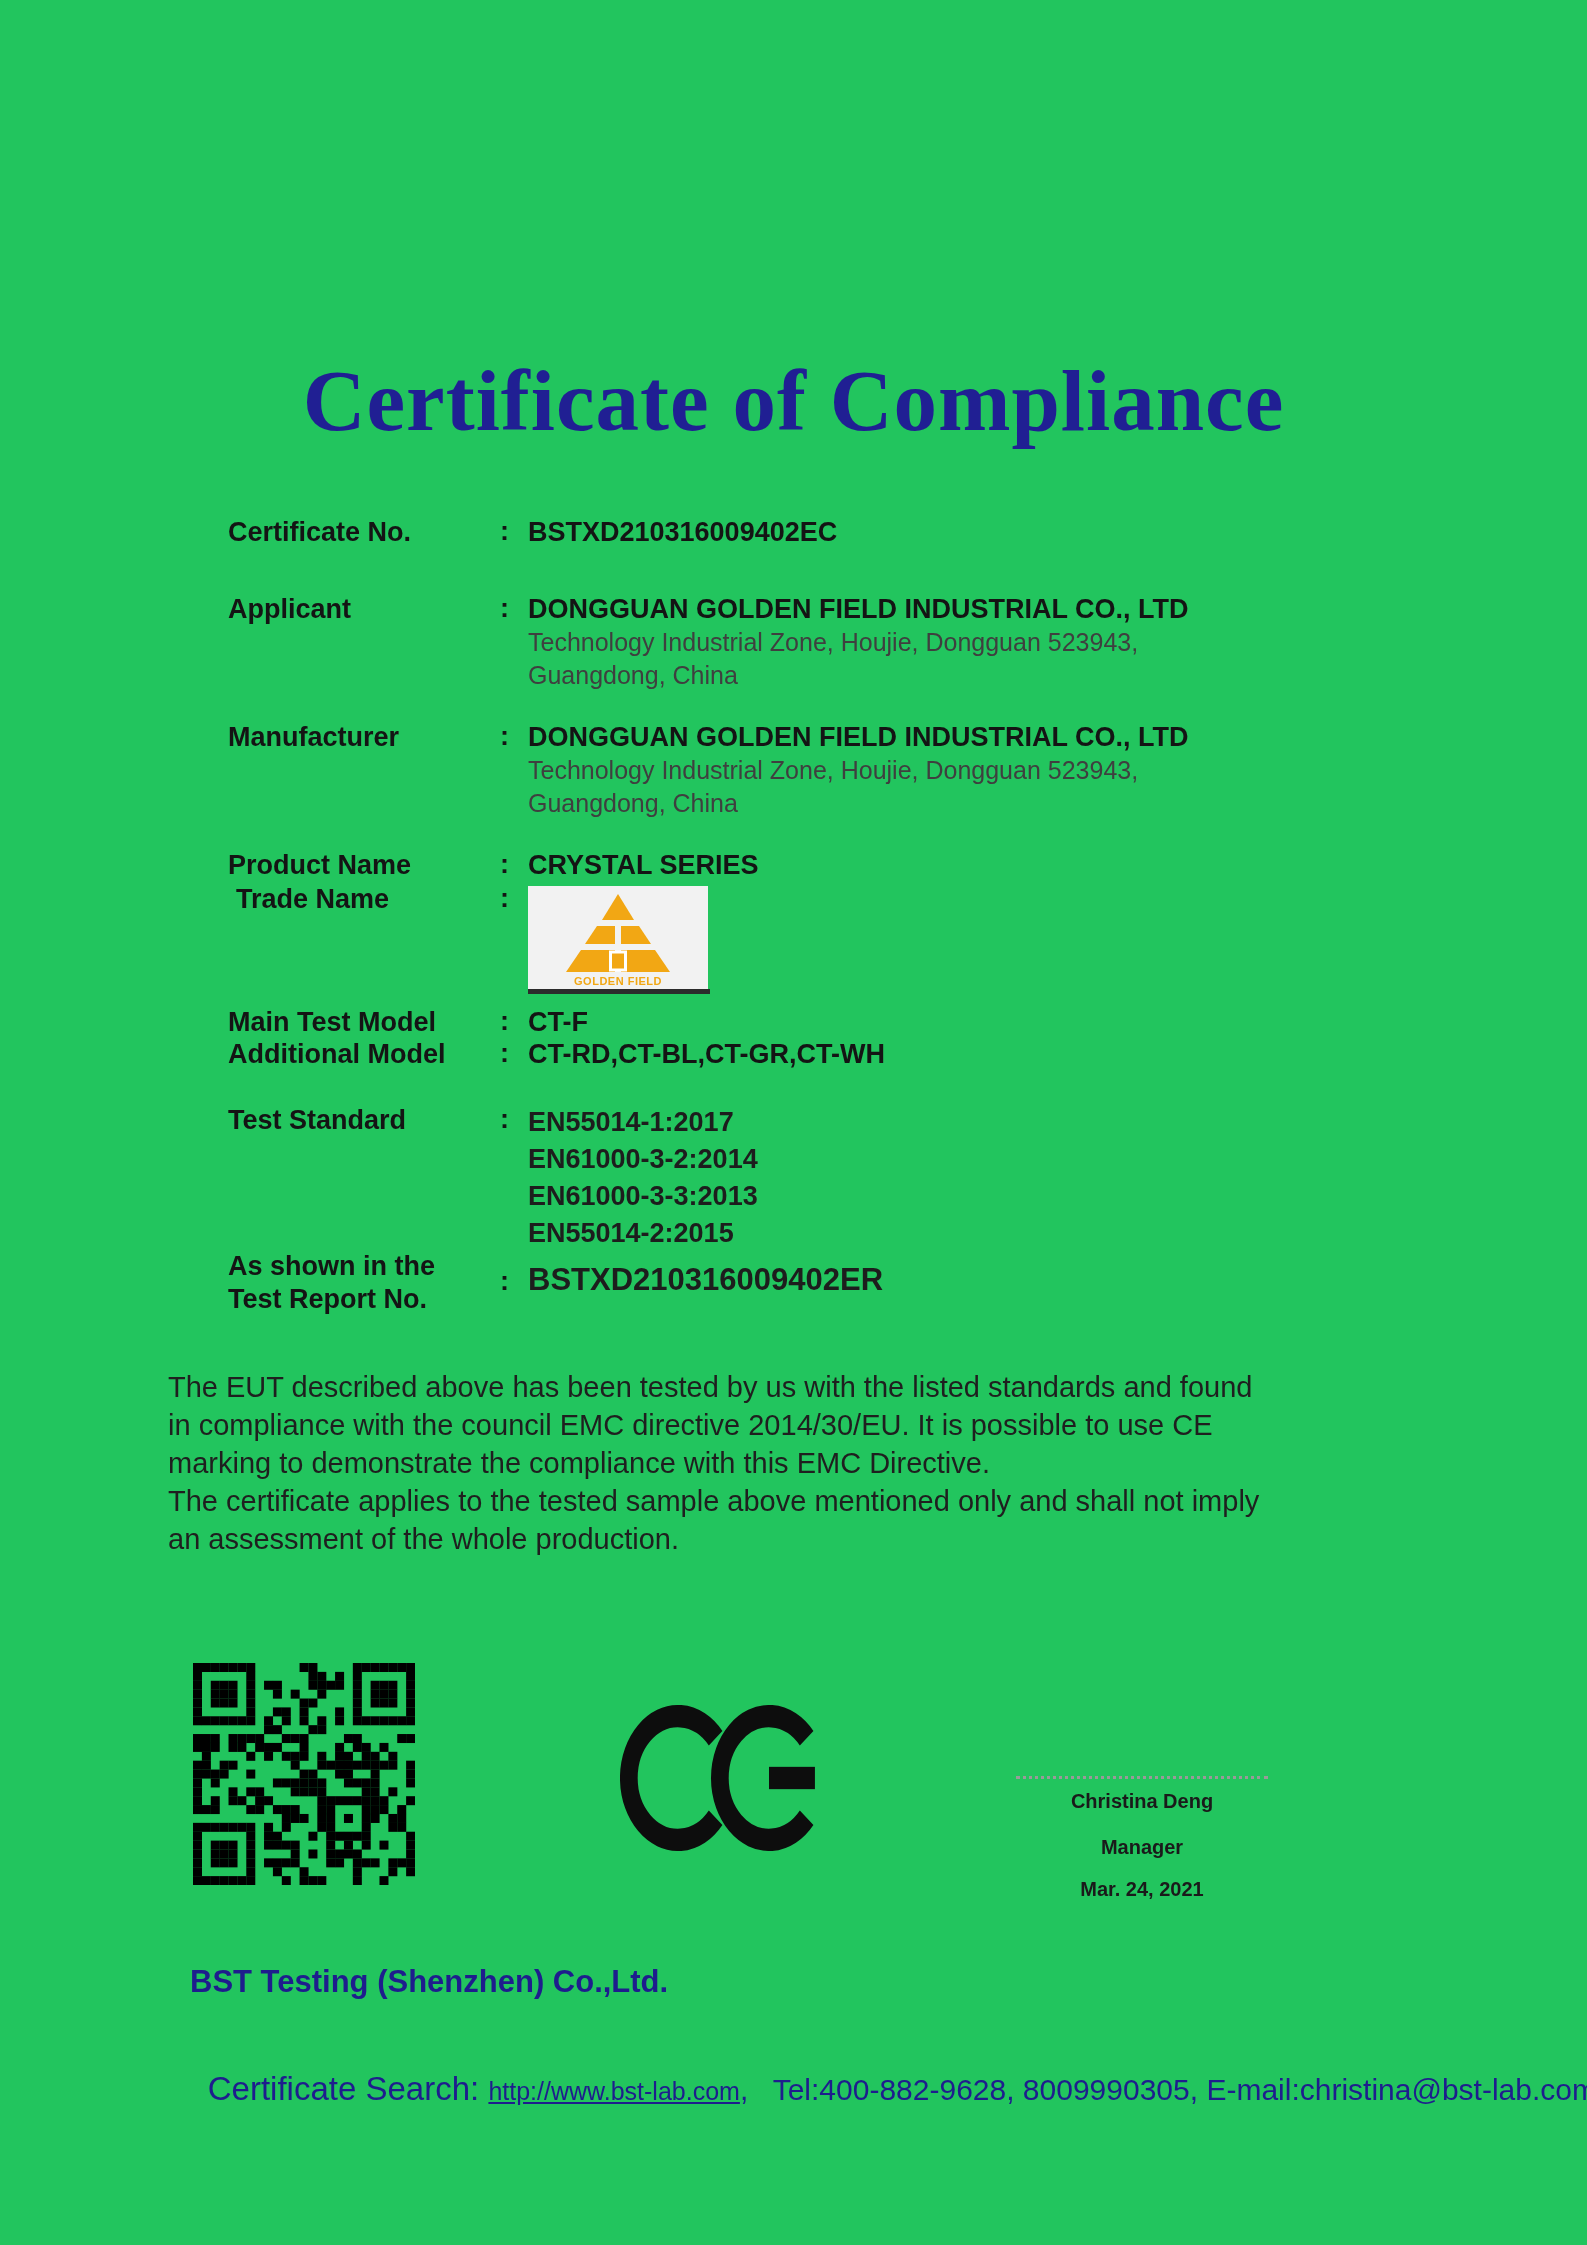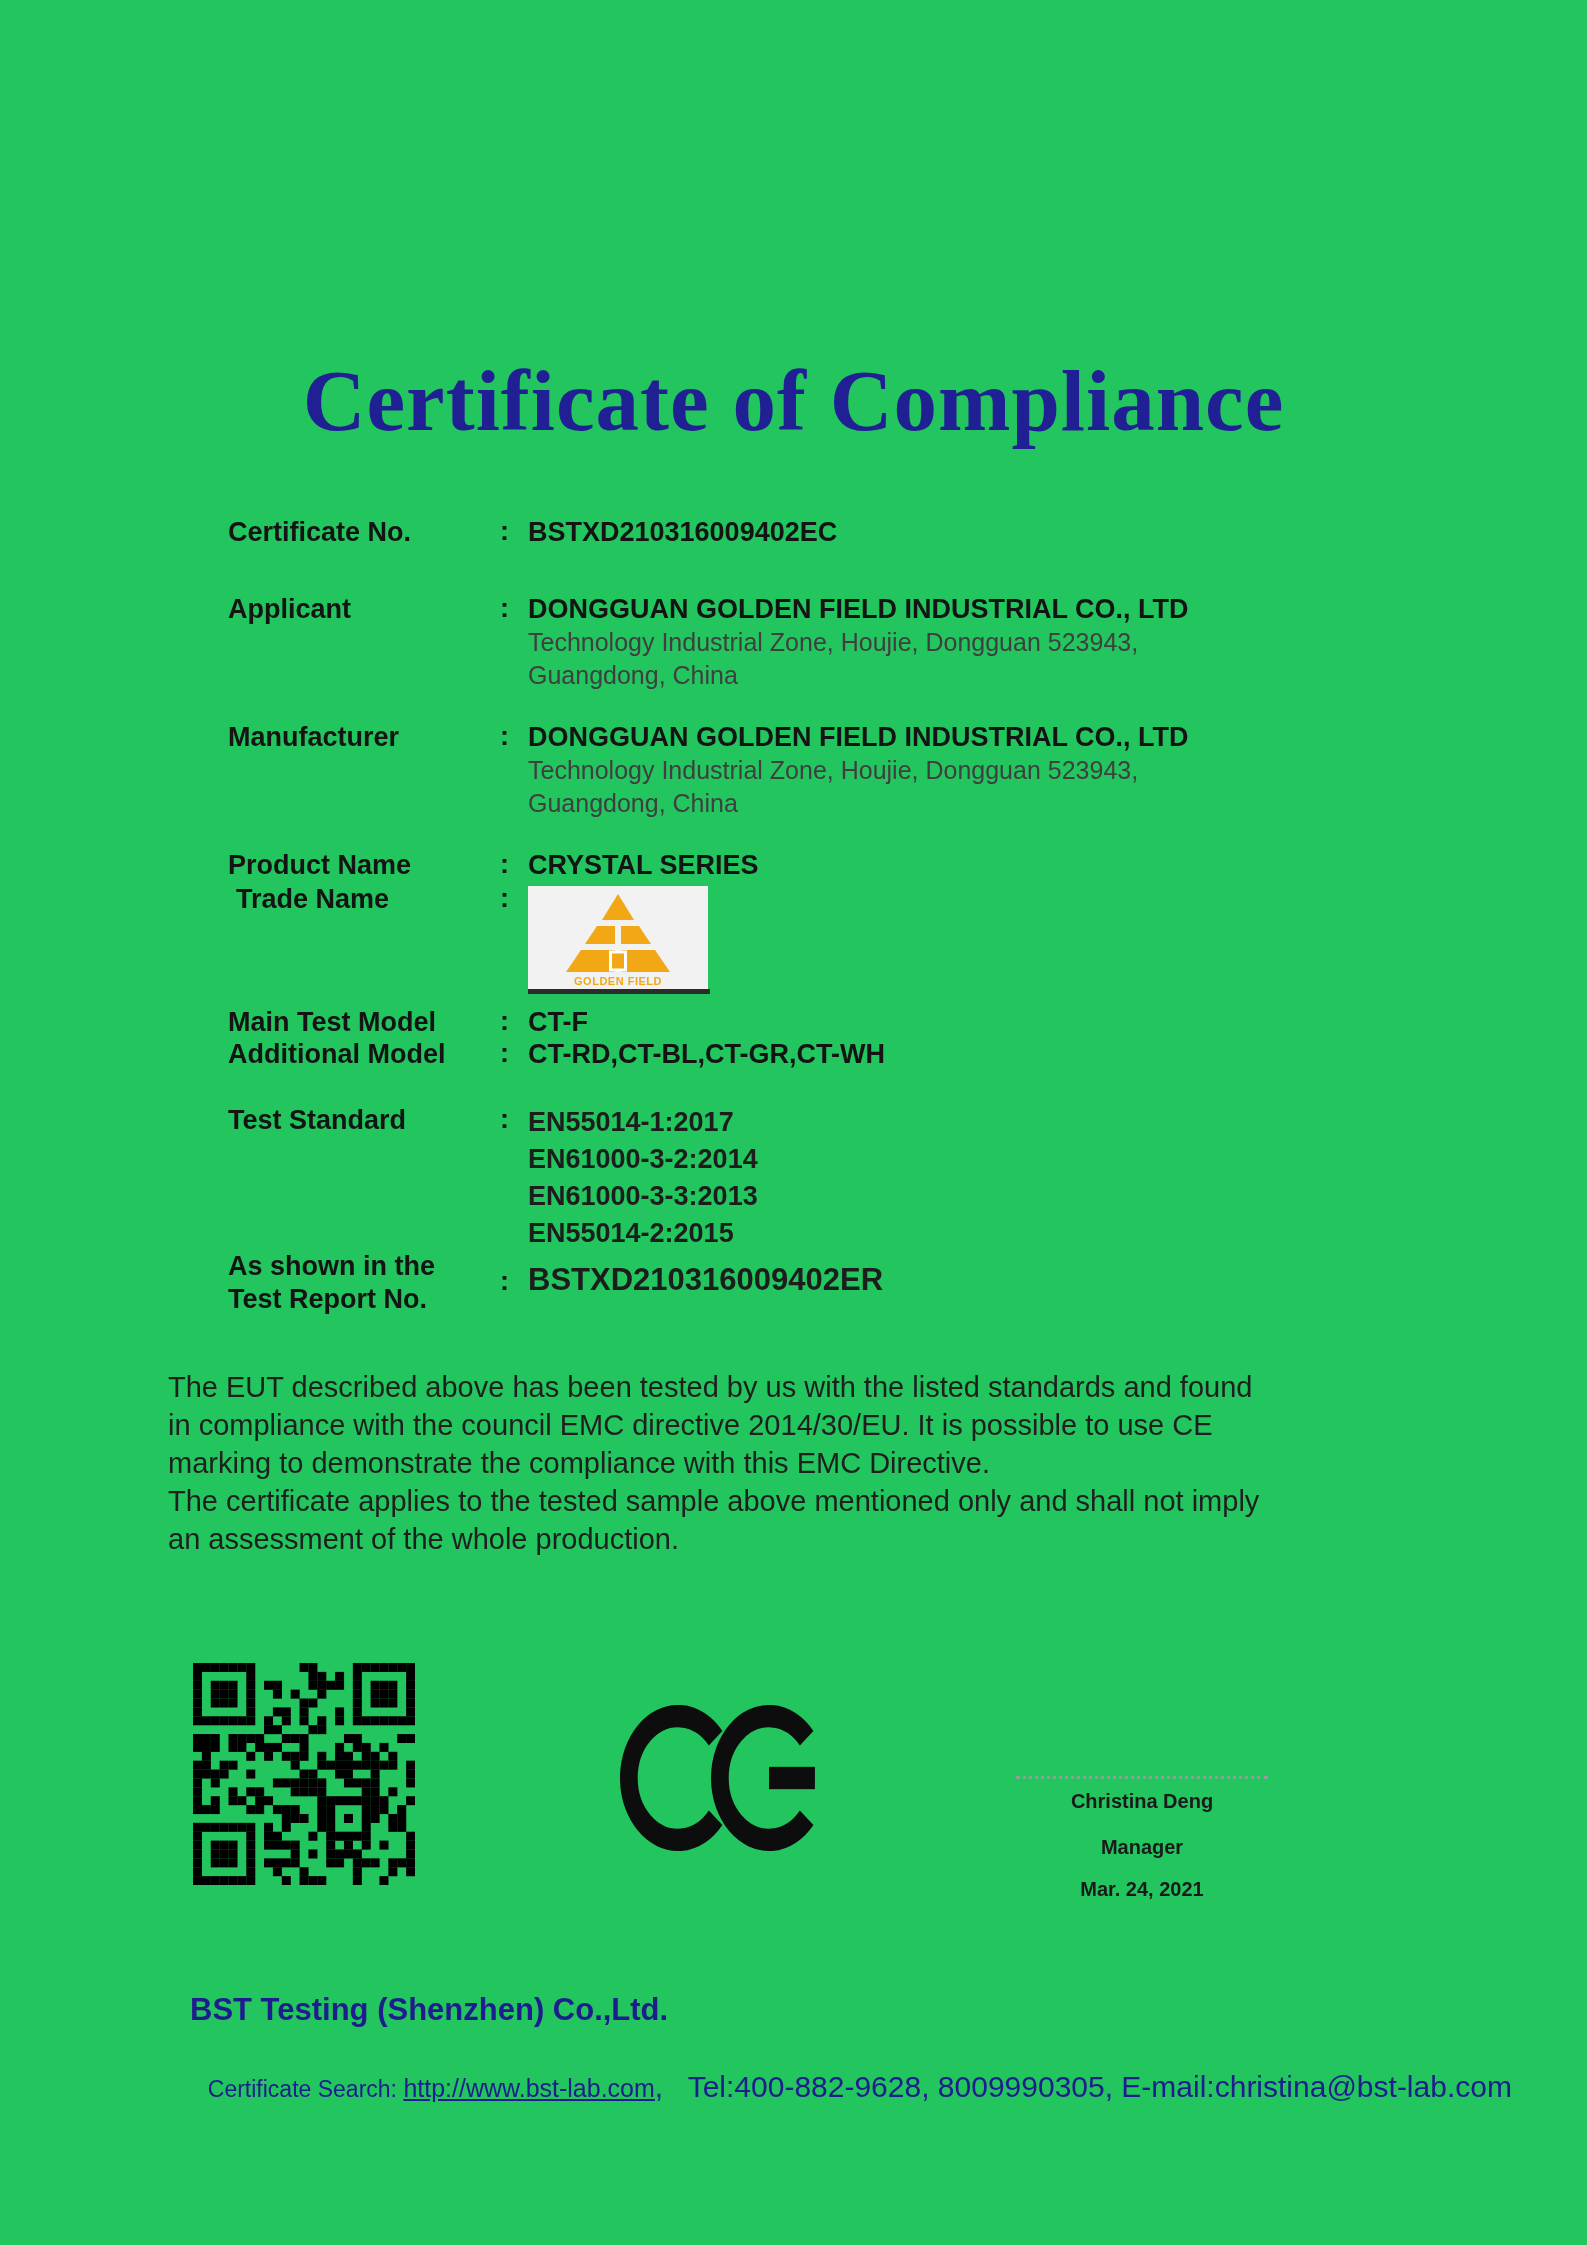--- a/index.html
+++ b/index.html
@@ -37,24 +37,24 @@
     display:flex;align-items:center;justify-content:center;
   }
   .logo-underline{left:528px;top:989px;width:182px;height:5px;background:#2b2b2b;}
   .qr-box{left:193px;top:1663px;width:222px;height:222px;}
   .ce-box{left:620px;top:1705px;width:207px;height:146px;}
   .sig-dotted{
     left:1016px;top:1776px;width:252px;height:0;
     border-top:3px dotted #9a9a9a;
   }
   .sig-line{left:1010px;width:264px;text-align:center;font-weight:bold;font-size:20px;color:#1a1a1a;}
-  .foot-company{left:190px;top:1964px;font-size:31px;font-weight:bold;color:#1e1d8d;margin-top:28px;}
+  .foot-company{left:190px;top:1964px;font-size:31px;font-weight:bold;color:#1e1d8d;}
   .foot-address{left:192px;top:2020px;font-size:24px;color:#1e1d8d;}
   .foot-search{left:190px;top:2052px;color:#1e1d8d;white-space:pre;}
-  .foot-search .lbl{font-size:23px;}
+  .foot-search .lbl{font-size:33px;}
   .foot-search .url{font-size:25px;text-decoration:underline;color:#1e1d8d;cursor:pointer;}
   .foot-search .tail{font-size:30px;}
 </style>
 </head>
 <body>
 
 <div class="page">
 
   <div class="abs doc-title">Certificate of Compliance</div>
 

